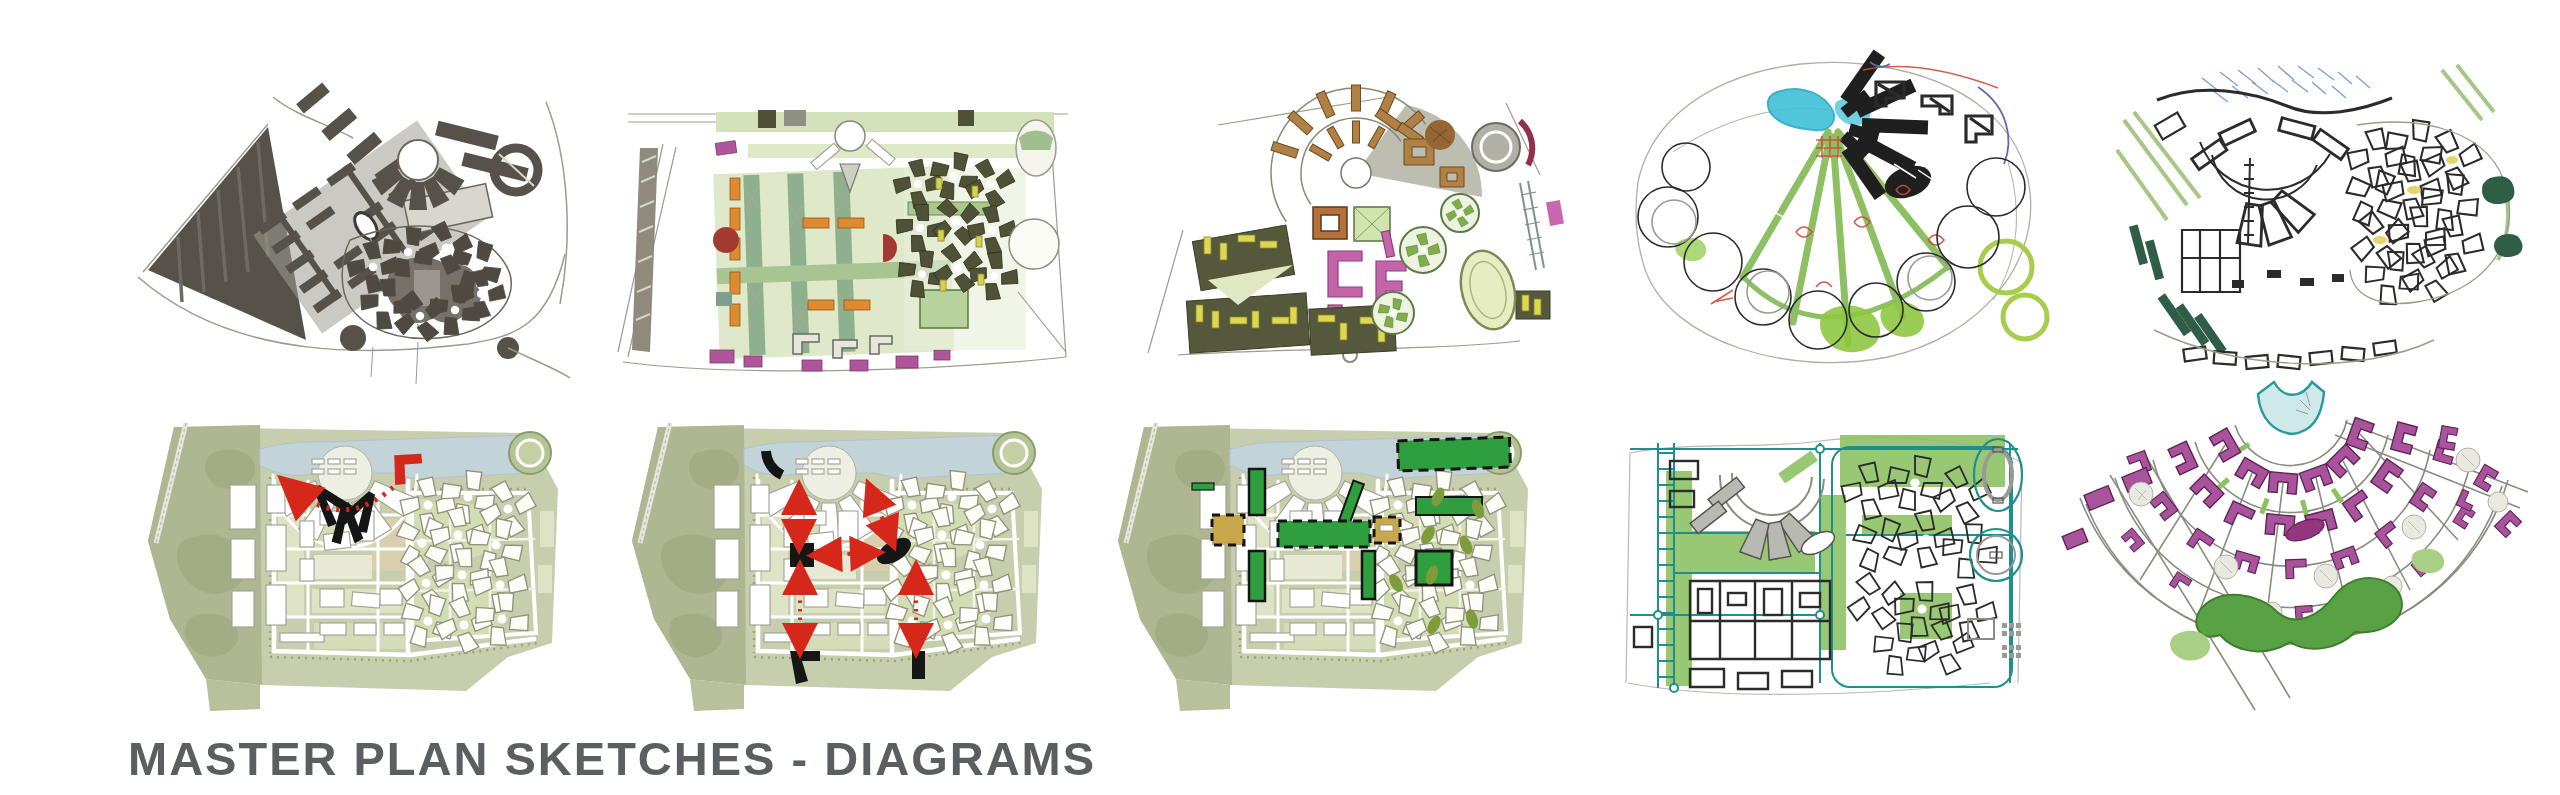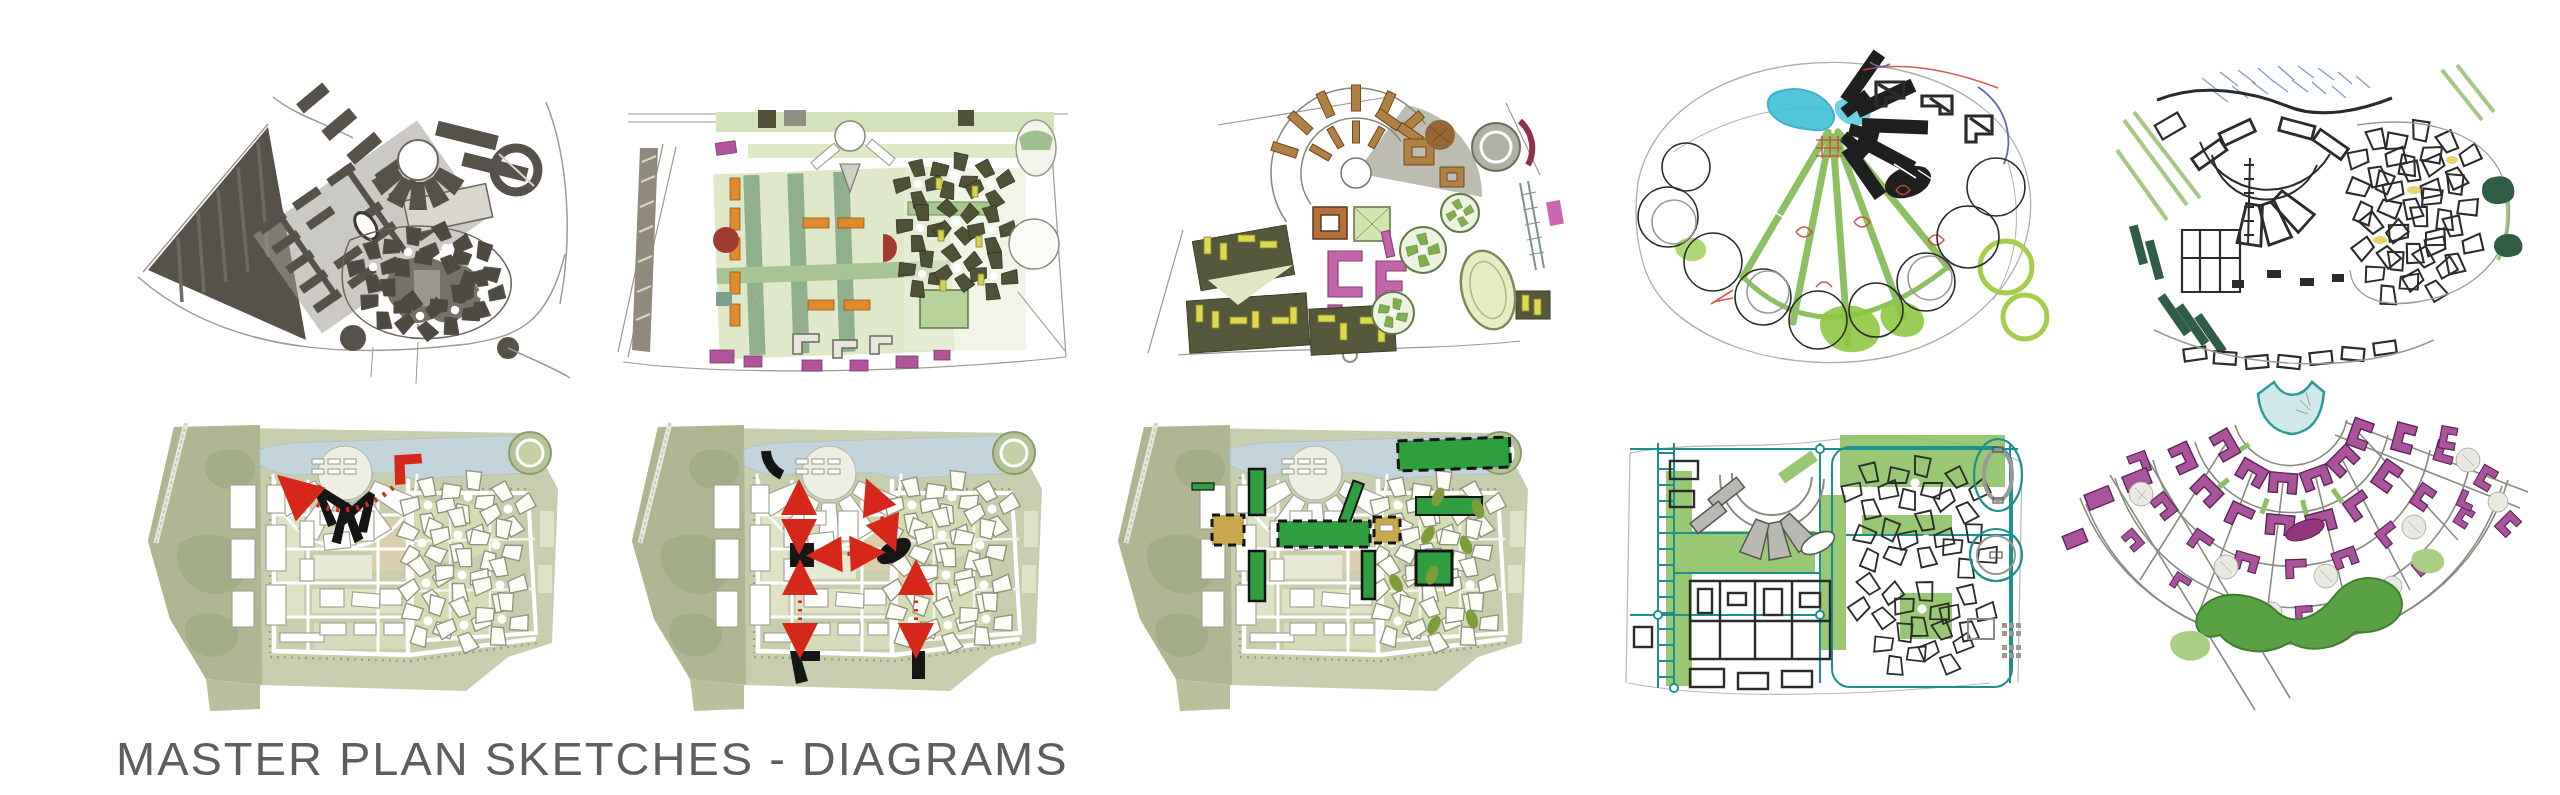--- a/index.html
+++ b/index.html
@@ -1,20 +1,20 @@
 <!DOCTYPE html>
 <html><head>
 <meta charset="utf-8">
 <style>
   html,body{margin:0;padding:0;background:#ffffff;}
   .board{position:relative;width:2560px;height:795px;background:#ffffff;overflow:hidden;
          font-family:"Liberation Sans",sans-serif;}
   .panel{position:absolute;margin:0;padding:0;}
   .panel svg{display:block;width:100%;height:100%;}
-  .page-title{position:absolute;left:116px;top:700px;font-size:47px;font-weight:400;
+  .page-title{position:absolute;left:128px;top:700px;font-size:47px;font-weight:700;
               letter-spacing:2px;color:#5b5f62;white-space:nowrap;}
   
   .wb{fill:#ffffff;stroke:#a09f90;stroke-width:1.1}
   .fw{fill:#fdfdf8;stroke:#92927e;stroke-width:1.5}
   .rw{stroke:#ffffff;fill:none;stroke-linecap:round}
   .rw2{stroke:#f2f3e9;fill:none;stroke-linecap:round}
   .td{stroke:#99a576;fill:none;stroke-dasharray:2 5;stroke-width:2.4}
   .blk{fill:#161616;stroke:none}
   .red{stroke:#d6281a;fill:none}
   .gn{fill:#2f9e3f;stroke:#141414}

